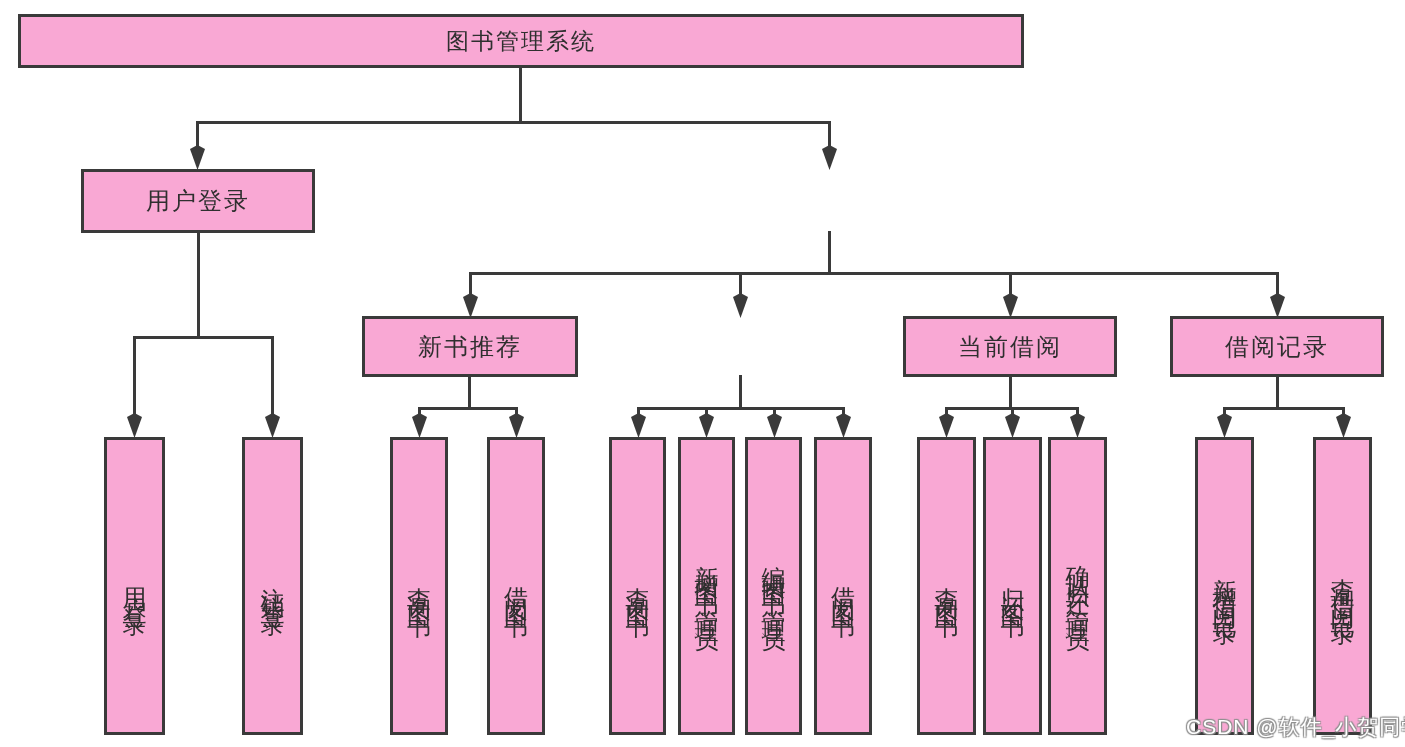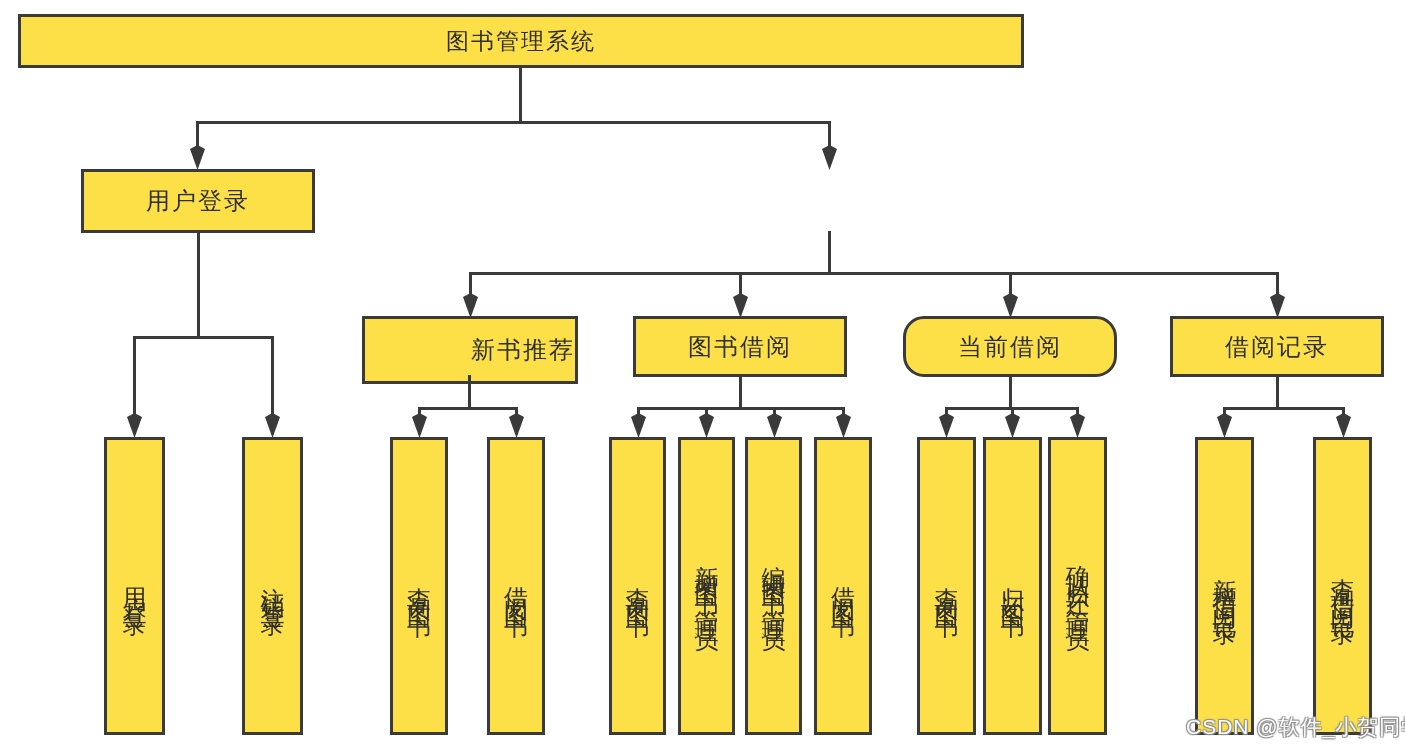--- a/index.html
+++ b/index.html
@@ -1,21 +1,21 @@
 <!DOCTYPE html>
 <html><head>
 <meta charset="utf-8">
 <style>
   html,body{margin:0;padding:0;background:#fff;}
   #canvas{
     position:relative;width:1405px;height:747px;background:#fff;overflow:hidden;
     font-family:"Liberation Sans","DejaVu Sans",sans-serif;color:#2f2f2f;
   }
   .node{
-    position:absolute;box-sizing:border-box;background:#fde047;
+    position:absolute;box-sizing:border-box;background:#f9a8d4;
     border:3px solid #3a3a3a;display:flex;align-items:center;justify-content:center;
     font-size:24px;color:#2f2f2f;letter-spacing:2px;white-space:nowrap;
   }
   .leaf .vtext{
     writing-mode:vertical-rl;text-orientation:mixed;
     letter-spacing:9px;font-size:24px;line-height:1;white-space:nowrap;
   }
   .vline,.hline{position:absolute;background:#3a3a3a;}
   .vline{width:3px;}
   .hline{height:3px;}
@@ -60,27 +60,24 @@
   <div class="hline" style="left:469px;top:272px;width:810px;"></div>
   <div class="vline" style="left:469px;top:272px;height:24px;"></div>
   <div class="arrow" style="left:463px;top:293px;"></div>
   <div class="vline" style="left:739px;top:272px;height:24px;"></div>
   <div class="arrow" style="left:733px;top:293px;"></div>
   <div class="vline" style="left:1009px;top:272px;height:24px;"></div>
   <div class="arrow" style="left:1003px;top:293px;"></div>
   <div class="vline" style="left:1276px;top:272px;height:24px;"></div>
   <div class="arrow" style="left:1270px;top:293px;"></div>
 
-  <div class="node" style="left:362px;top:316px;width:216px;height:68px;justify-content:flex-end;">
+  <div class="node" style="left:362px;top:316px;width:216px;height:61px;">
     <span>新书推荐</span>
   </div>
-  <div class="node" style="left:633px;top:316px;width:214px;height:61px;">
-    <span>图书借阅</span>
-  </div>
-  <div class="node" style="left:903px;top:316px;width:214px;height:61px;border-radius:21px;">
+  <div class="node" style="left:903px;top:316px;width:214px;height:61px;">
     <span>当前借阅</span>
   </div>
   <div class="node" style="left:1170px;top:316px;width:214px;height:61px;">
     <span>借阅记录</span>
   </div>
 
   <div class="vline" style="left:468px;top:375px;height:35px;"></div>
   <div class="hline" style="left:418px;top:407px;width:100px;"></div>
   <div class="vline" style="left:418px;top:407px;height:10px;"></div>
   <div class="arrow" style="left:412px;top:413px;"></div>

